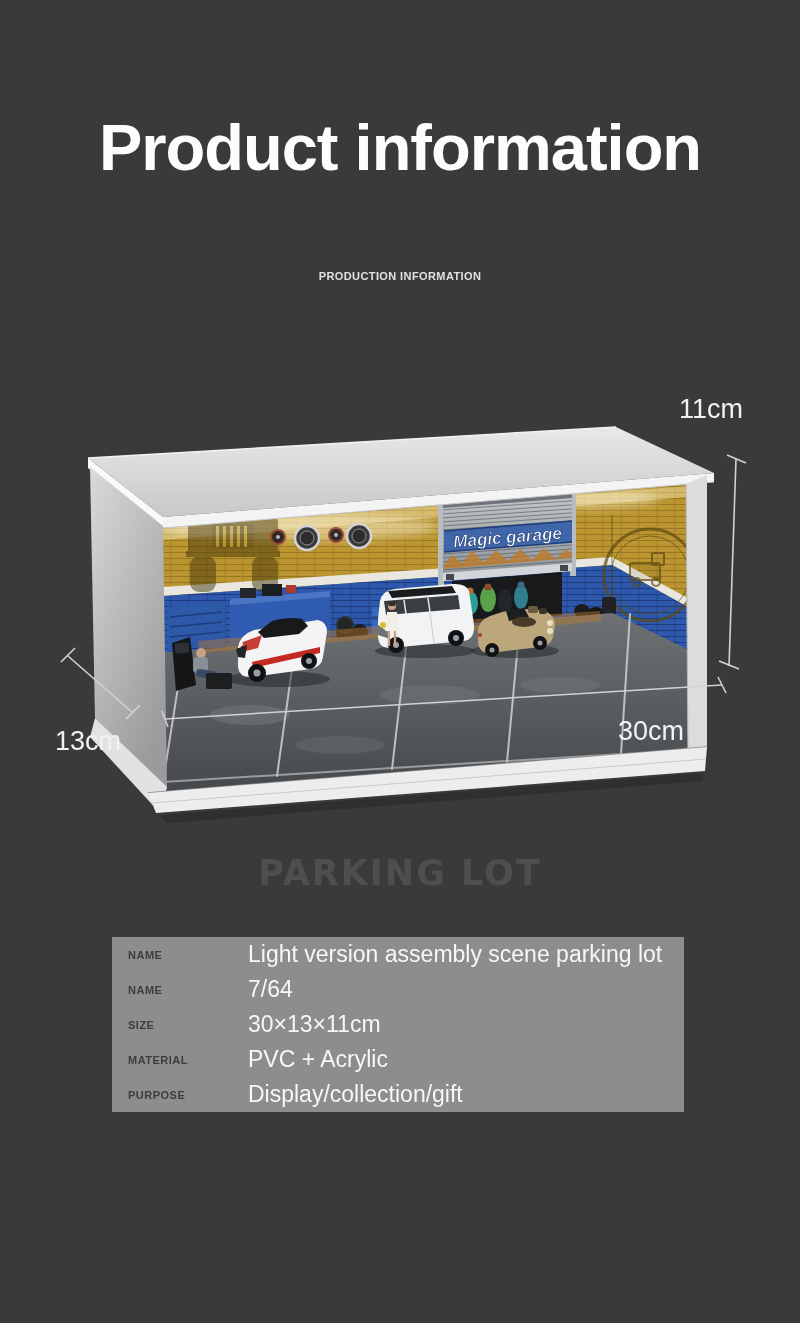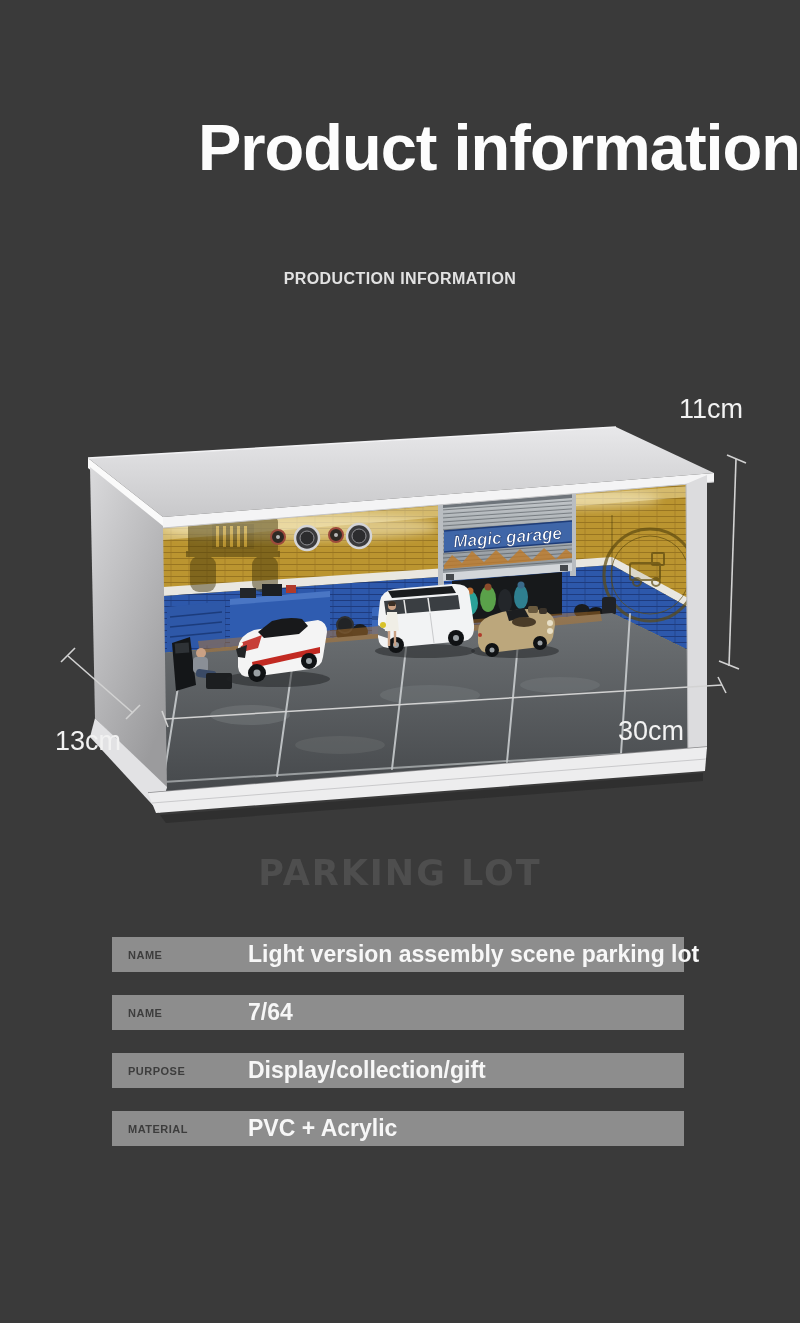--- a/index.html
+++ b/index.html
@@ -1,33 +1,33 @@
 <!DOCTYPE html>
 <html><head>
 <meta charset="utf-8">
 <style>
   html,body{margin:0;padding:0;background:#2c2c2c;}
   .page{position:relative;width:800px;height:1323px;margin:0 auto;background:#3a3a3a;overflow:hidden;
         font-family:"Liberation Sans",sans-serif;}
-  .title{position:absolute;top:112px;left:0;width:800px;text-align:right;
+  .title{position:absolute;top:112px;left:0;width:800px;text-align:center;
          font-size:65px;font-weight:bold;color:#fdfdfd;letter-spacing:-1px;line-height:72px;}
   .subtitle{position:absolute;top:270px;left:0;width:800px;text-align:center;
-            font-size:16px;font-weight:bold;color:#e2e2e2;letter-spacing:.4px;}
+            font-size:11px;font-weight:bold;color:#e2e2e2;letter-spacing:.4px;}
   .photo-wrap{position:absolute;top:385px;left:0;width:800px;height:440px;}
   .photo-wrap svg{display:block;}
   svg text{font-family:"Liberation Sans",sans-serif;}
   .dim-label{font-size:27px;fill:#f2f2f2;}
   .section-heading{position:absolute;top:853px;left:0;width:800px;text-align:center;
                    font-family:"DejaVu Sans",sans-serif;font-size:35px;font-weight:800;
                    color:#4e4e4e;letter-spacing:2px;}
   .specs{position:absolute;top:937px;left:112px;width:572px;}
-  .spec-row{display:flex;align-items:center;height:35px;margin-bottom:23px;background:#8d8d8d;}
+  .spec-row{display:flex;align-items:center;height:35px;background:#8d8d8d;}
   .spec-label{flex:0 0 120px;padding-left:16px;font-size:11px;font-weight:bold;
               color:#3d3d3d;letter-spacing:.5px;}
-  .spec-value{font-size:23px;color:#f7f7f7;white-space:nowrap;font-weight:bold;}
+  .spec-value{font-size:23px;color:#f7f7f7;white-space:nowrap;}
 </style>
 </head>
 <body>
 
 <div class="page">
 
   <div class="title">Product information</div>
   <div class="subtitle">PRODUCTION INFORMATION</div>
 
   <div class="photo-wrap">
@@ -310,22 +310,26 @@
   <div class="specs">
     <div class="spec-row">
       <span class="spec-label">NAME</span>
       <span class="spec-value">Light version assembly scene parking lot</span>
     </div>
     <div class="spec-row">
       <span class="spec-label">NAME</span>
       <span class="spec-value">7/64</span>
     </div>
     <div class="spec-row">
+      <span class="spec-label">SIZE</span>
+      <span class="spec-value">30×13×11cm</span>
+    </div>
+    <div class="spec-row">
+      <span class="spec-label">MATERIAL</span>
+      <span class="spec-value">PVC + Acrylic</span>
+    </div>
+    <div class="spec-row">
       <span class="spec-label">PURPOSE</span>
       <span class="spec-value">Display/collection/gift</span>
     </div>
-    <div class="spec-row">
-      <span class="spec-label">MATERIAL</span>
-      <span class="spec-value">PVC + Acrylic</span>
-    </div>
   </div>
 
 </div>
 
 </body></html>

